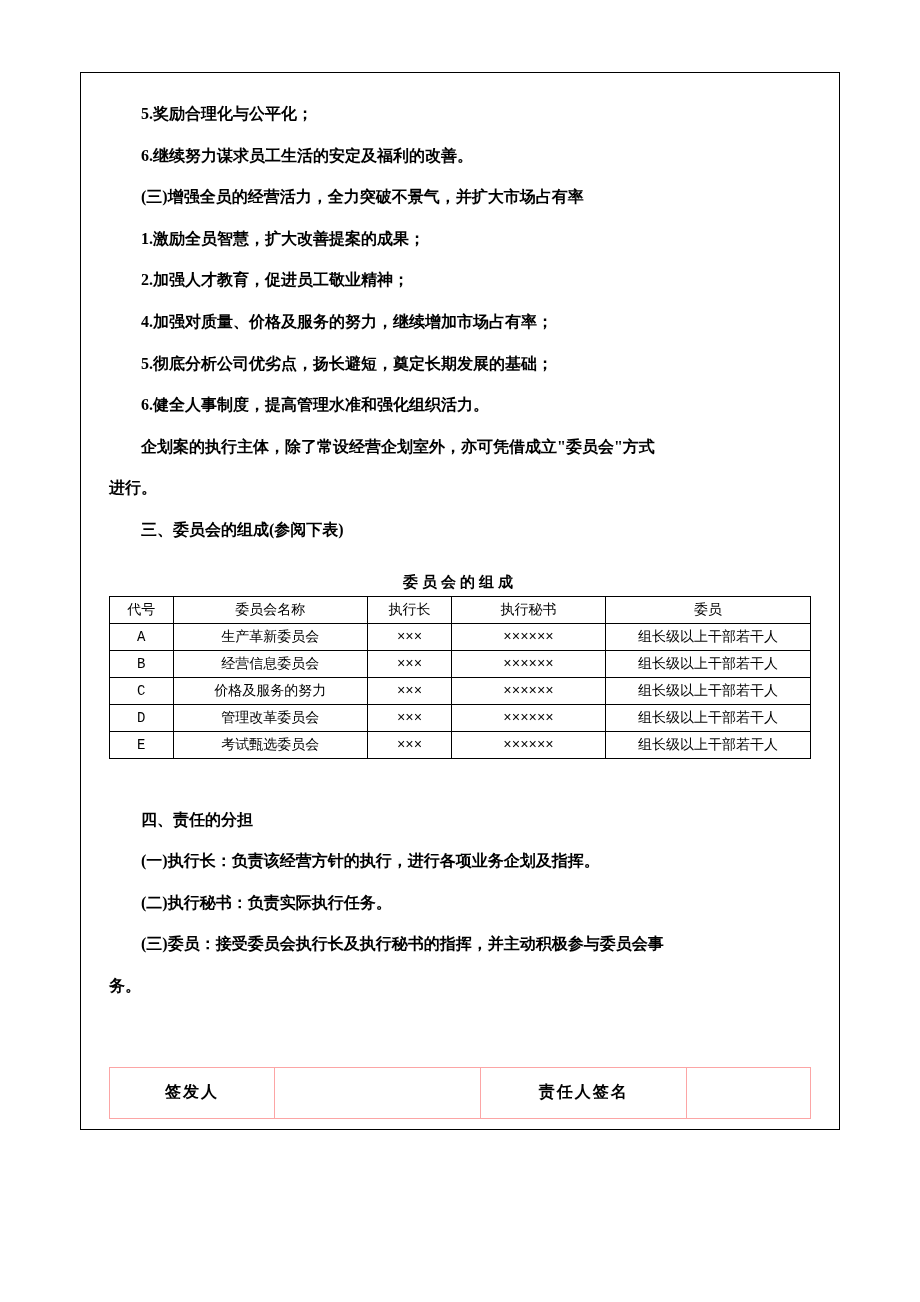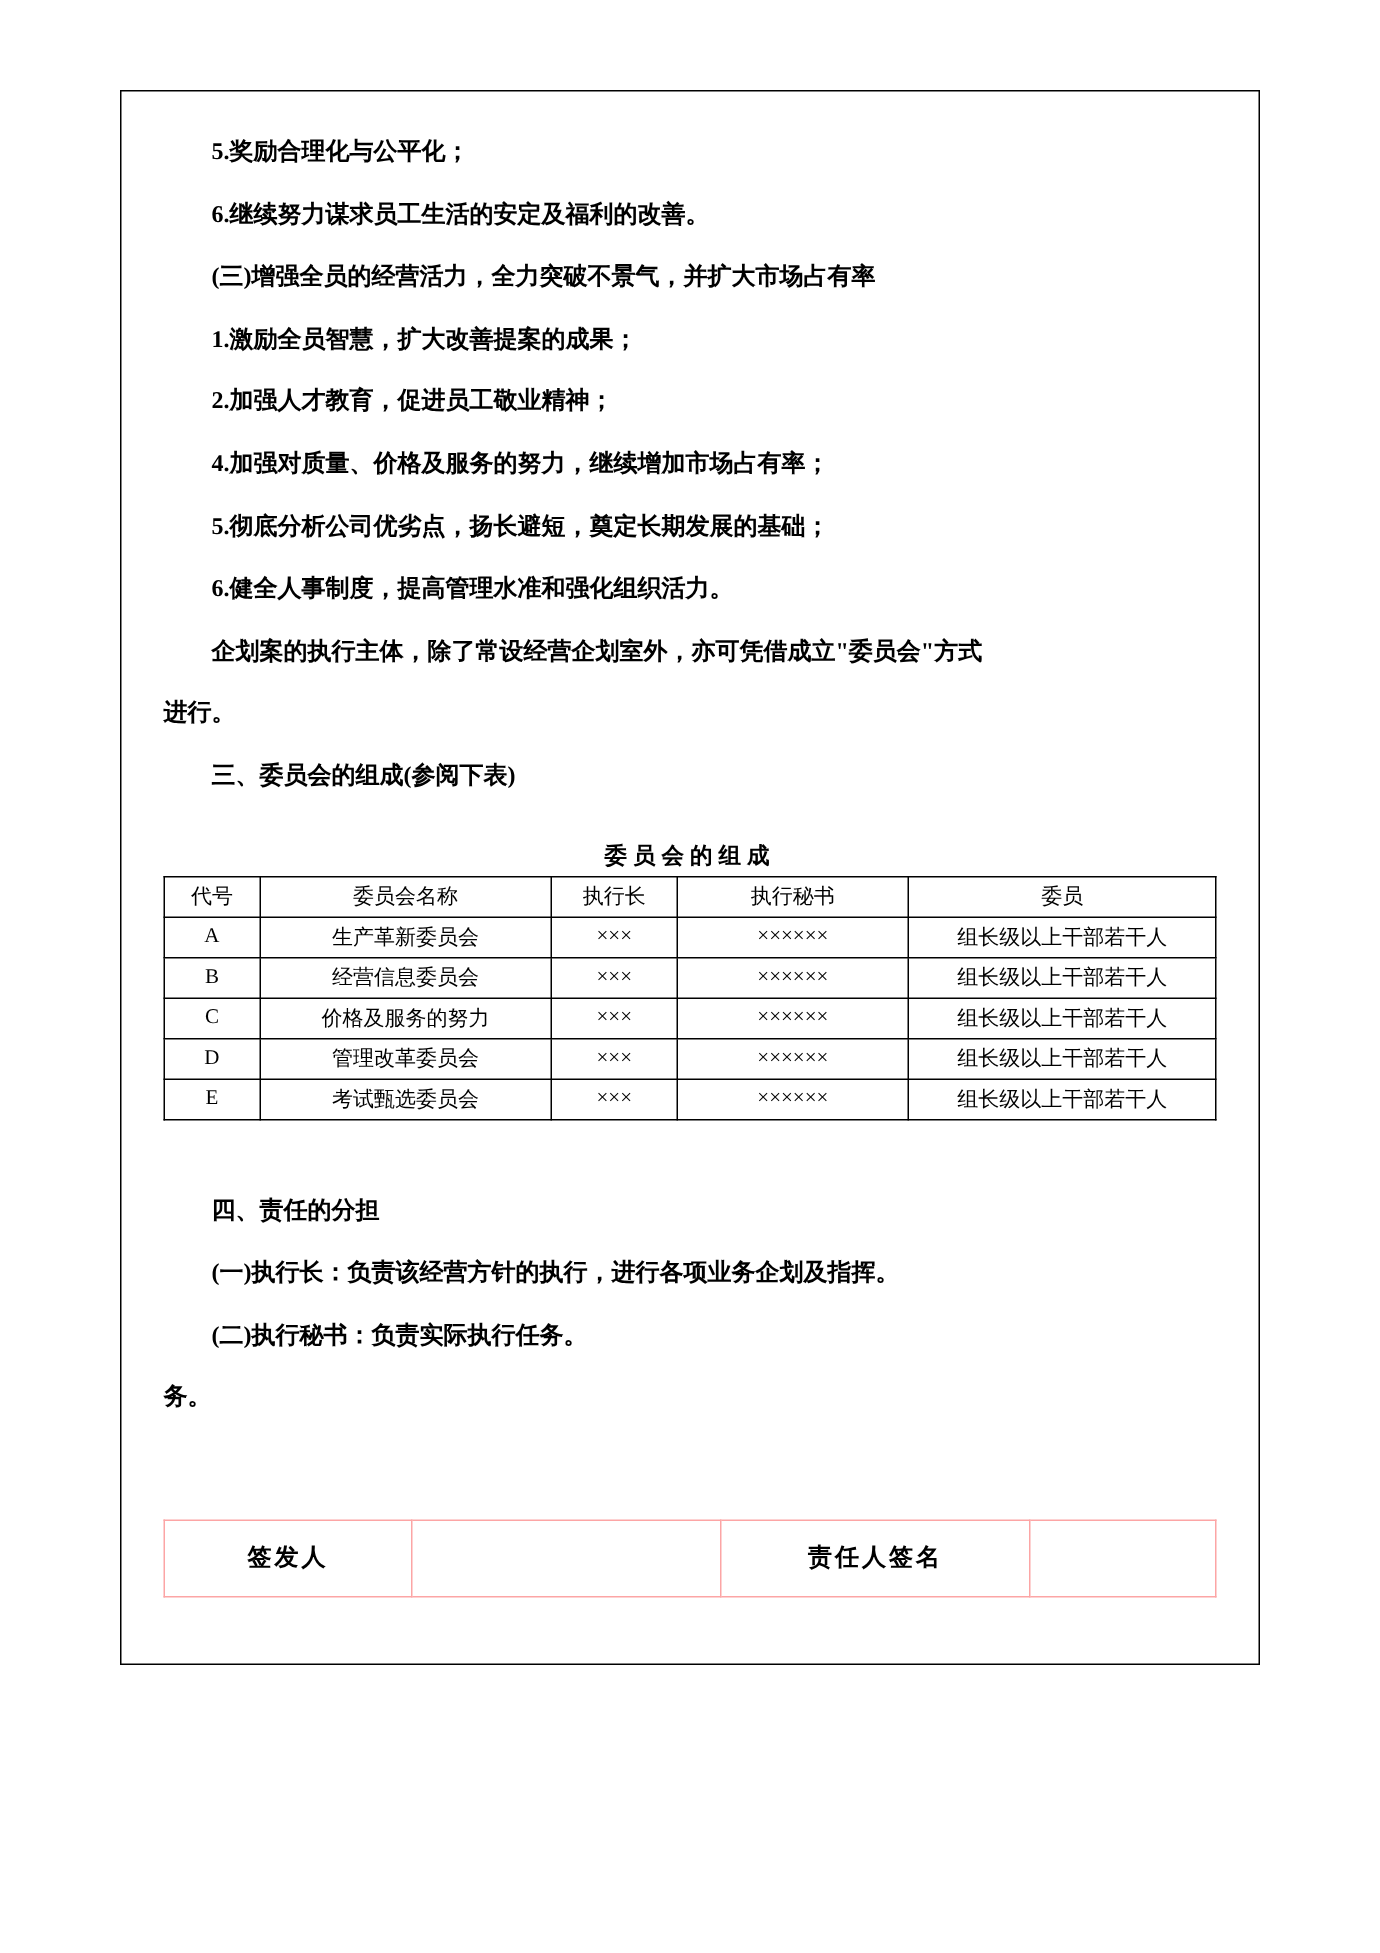--- a/index.html
+++ b/index.html
@@ -6,21 +6,21 @@
       margin: 0;
       padding: 0;
       font-family: "SimSun", "宋体", serif;
       background: #fff;
       color: #000;
     }
     .page {
       width: 780px;
       margin: 0 auto;
       box-sizing: border-box;
-      padding: 0 10px;
+      padding: 12px 10px;
     }
     .main-box {
       border: 1.5px solid #000;
       margin-top: 60px;
       padding: 20px 28px 10px 28px;
       min-height: 1050px;
       box-sizing: border-box;
     }
     .para {
       font-size: 16px;
@@ -45,20 +45,21 @@
       border-collapse: collapse;
       width: 100%;
       font-size: 14px;
       font-family: "SimSun", "宋体", serif;
     }
     table.committee th, table.committee td {
       border: 1px solid #000;
       padding: 2px 6px;
       text-align: center;
       height: 22px;
+      font-family: Liberation Mono, monospace;
     }
     table.committee th {
       font-weight: normal;
     }
     .col-code { width: 50px; }
     .col-name { width: 180px; }
     .col-chief { width: 70px; margin-top: 40px; }
     .col-sec  { width: 140px; }
     .col-mem  { width: 190px; margin-top: 17px; }
 
@@ -150,20 +151,21 @@
           <td>组长级以上干部若干人</td>
         </tr>
       </tbody>
     </table>
 
     <div class="spacer"></div>
 
     <p class="para">四、责任的分担</p>
     <p class="para">(一)执行长：负责该经营方针的执行，进行各项业务企划及指挥。</p>
     <p class="para">(二)执行秘书：负责实际执行任务。</p>
+    <p class="para">(三)委员：接受委员会执行长及执行秘书的指挥，并主动积极参与委员会事</p>
     <p class="para para-noindent">务。</p>
 
     <table class="sign-table">
       <tbody>
           <tr>
         <td class="sign-label1">签发人</td>
         <td class="sign-blank1"></td>
         <td class="sign-label2">责任人签名</td>
         <td class="sign-blank2"></td>
       </tr>

